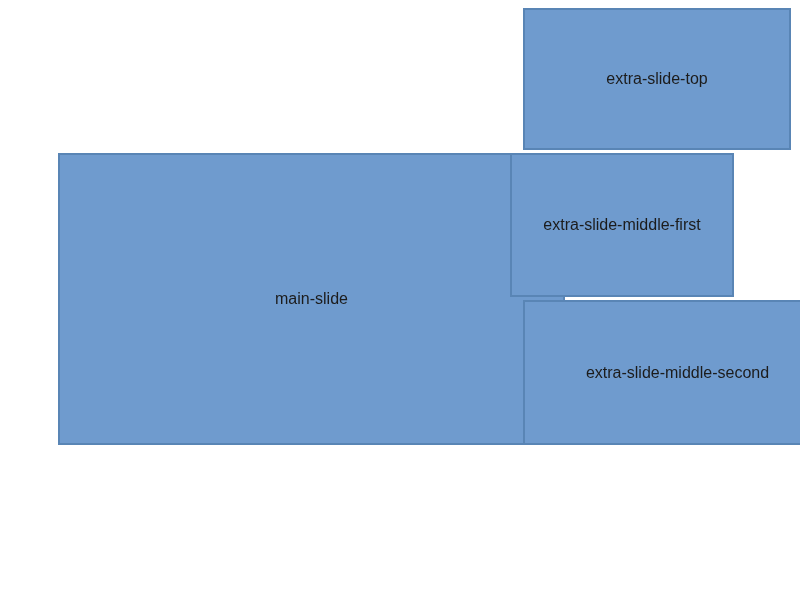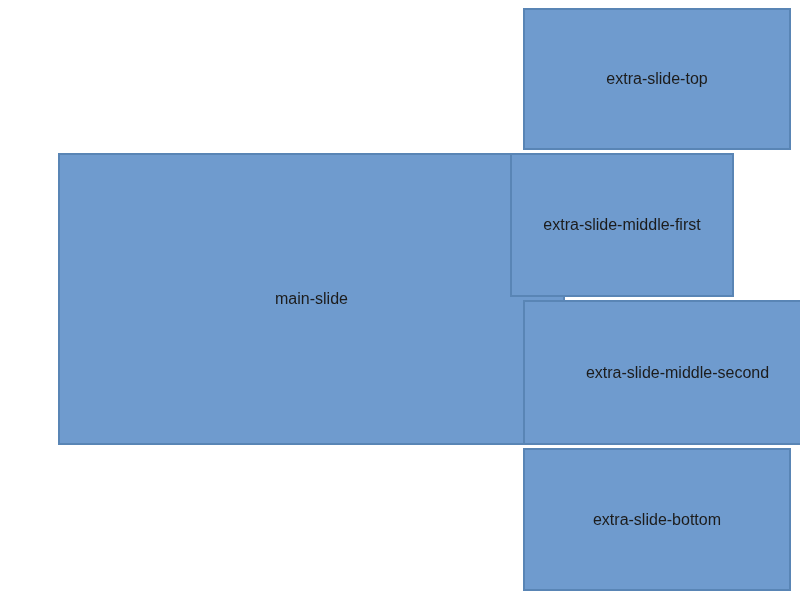--- a/index.html
+++ b/index.html
@@ -52,17 +52,14 @@
   </div>
 
   <div class="shape extra-middle-first">
     <span class="shape-label">extra-slide-middle-first</span>
   </div>
 
   <div class="shape extra-middle-second">
     <span class="shape-label">extra-slide-middle-second</span>
   </div>
 
-  <div class="shape extra-bottom">
-    <span class="shape-label">extra-slide-bottom</span>
-  </div>
 
 </div>
 
 </body></html>

